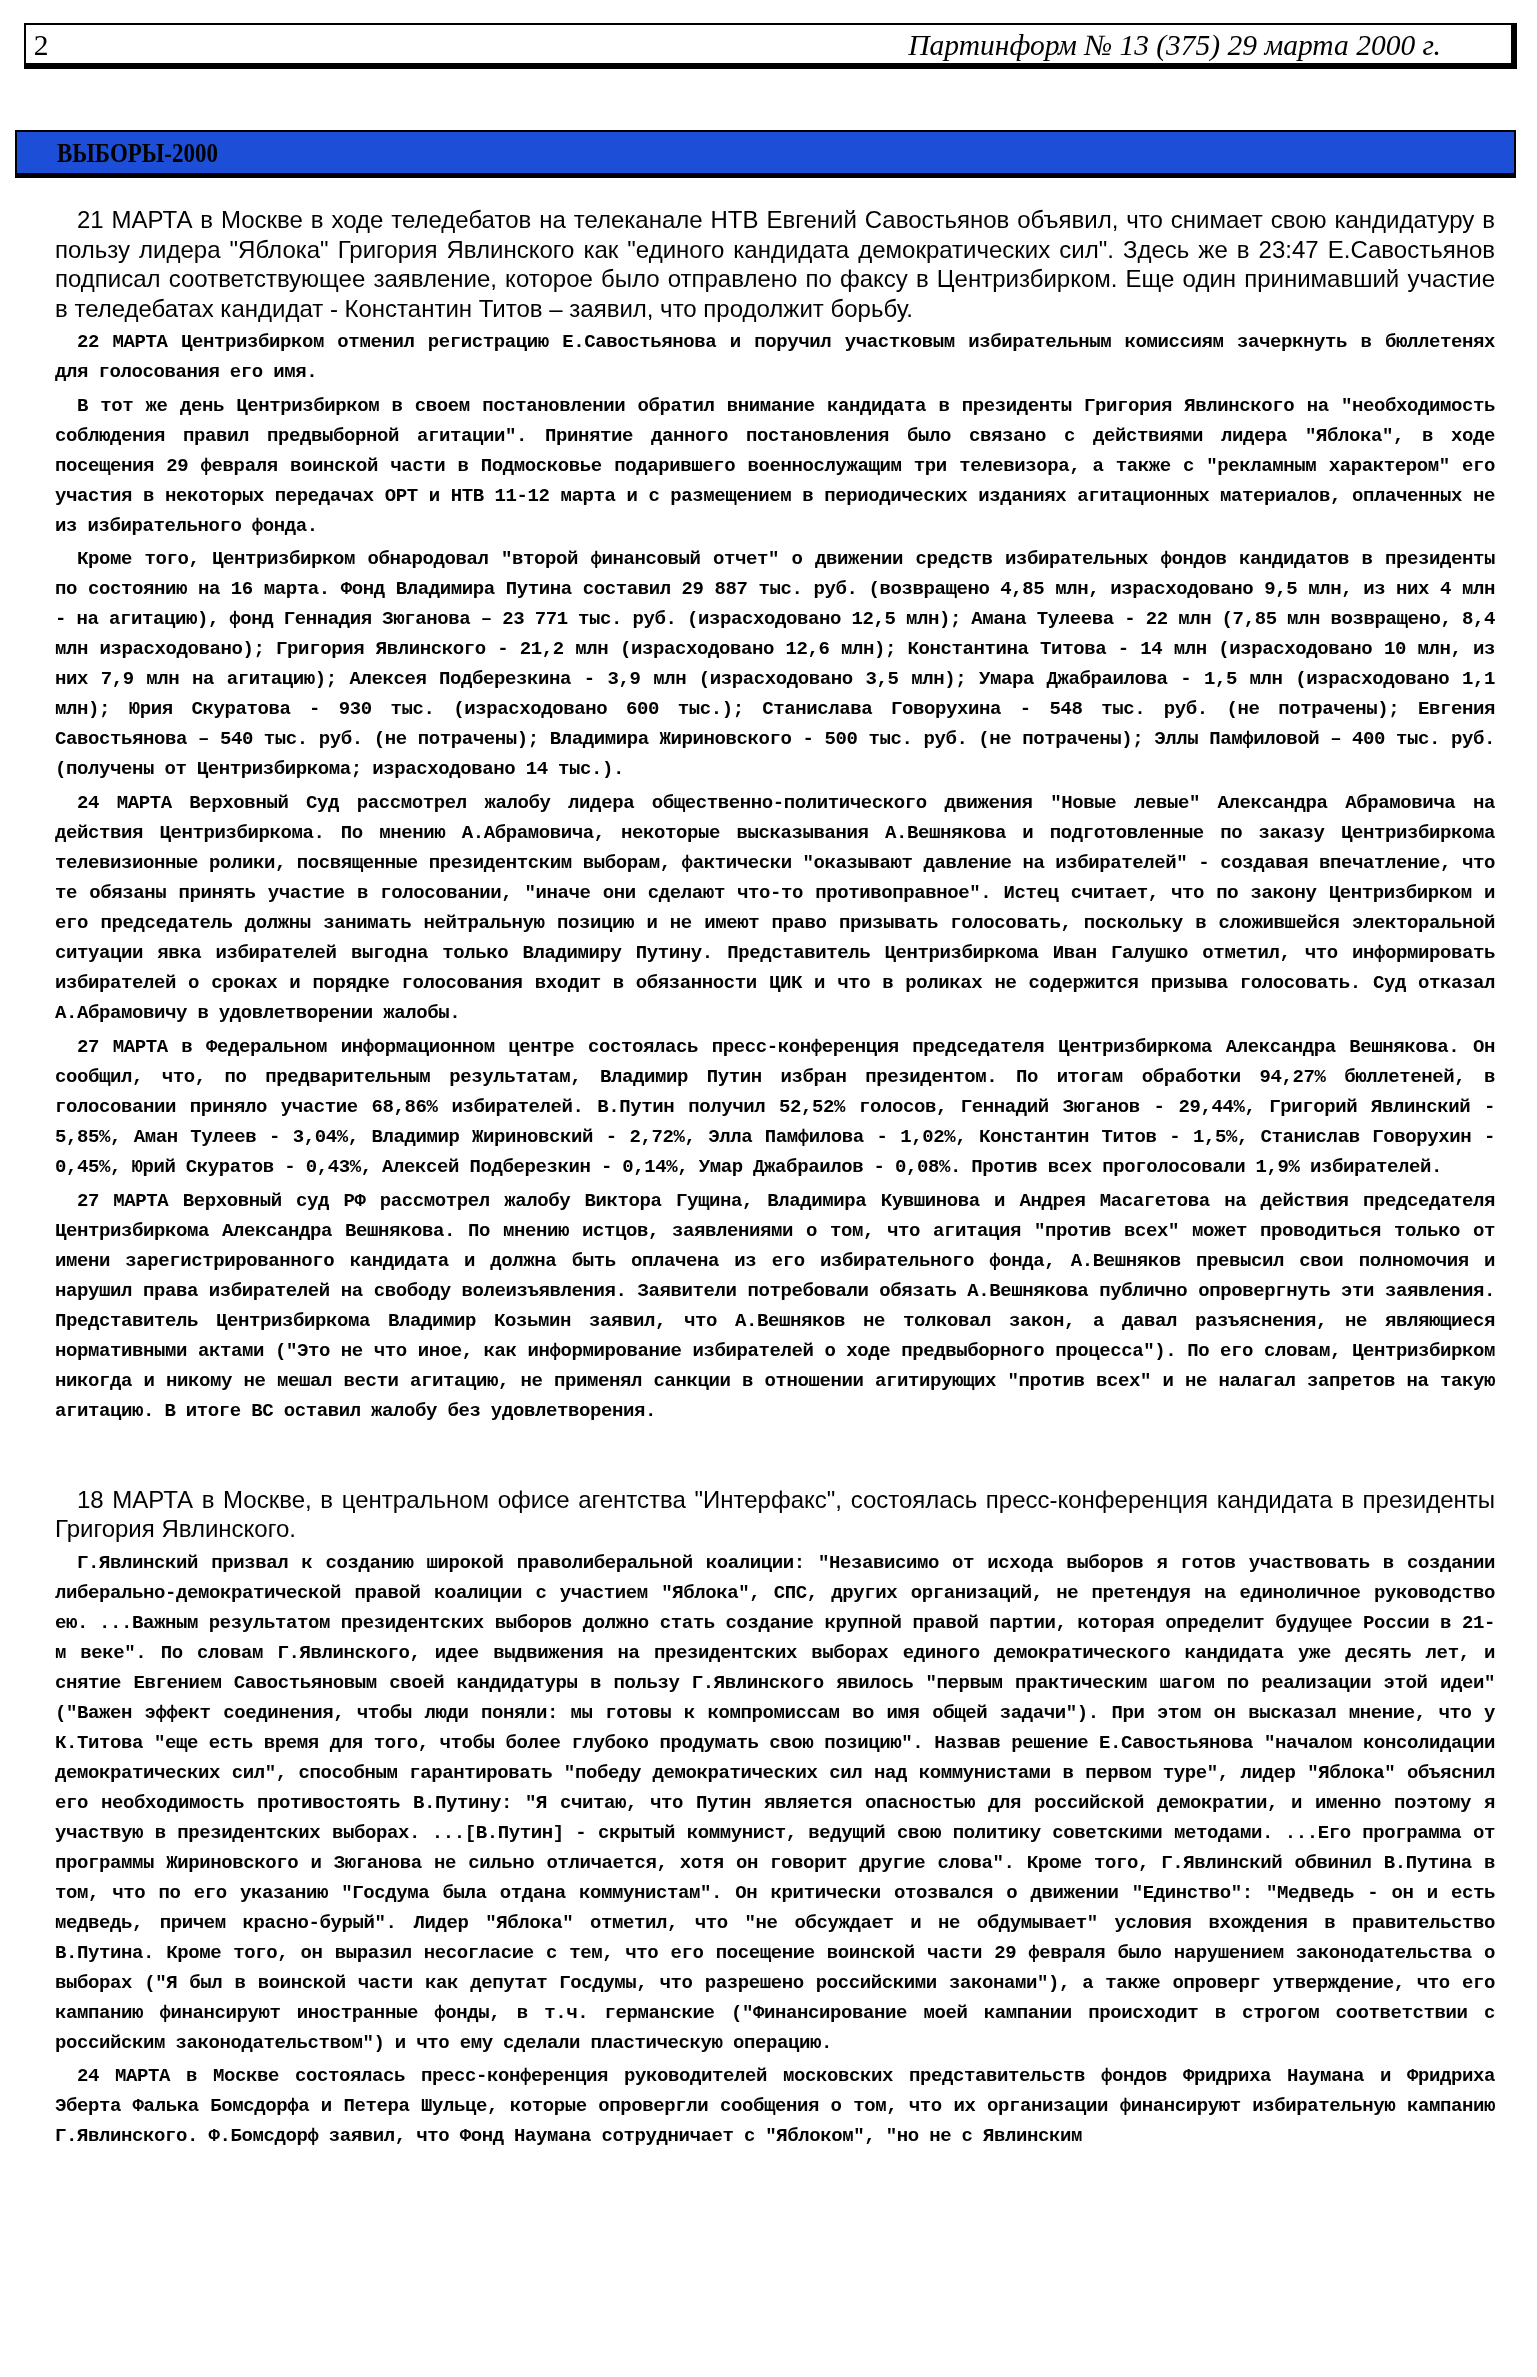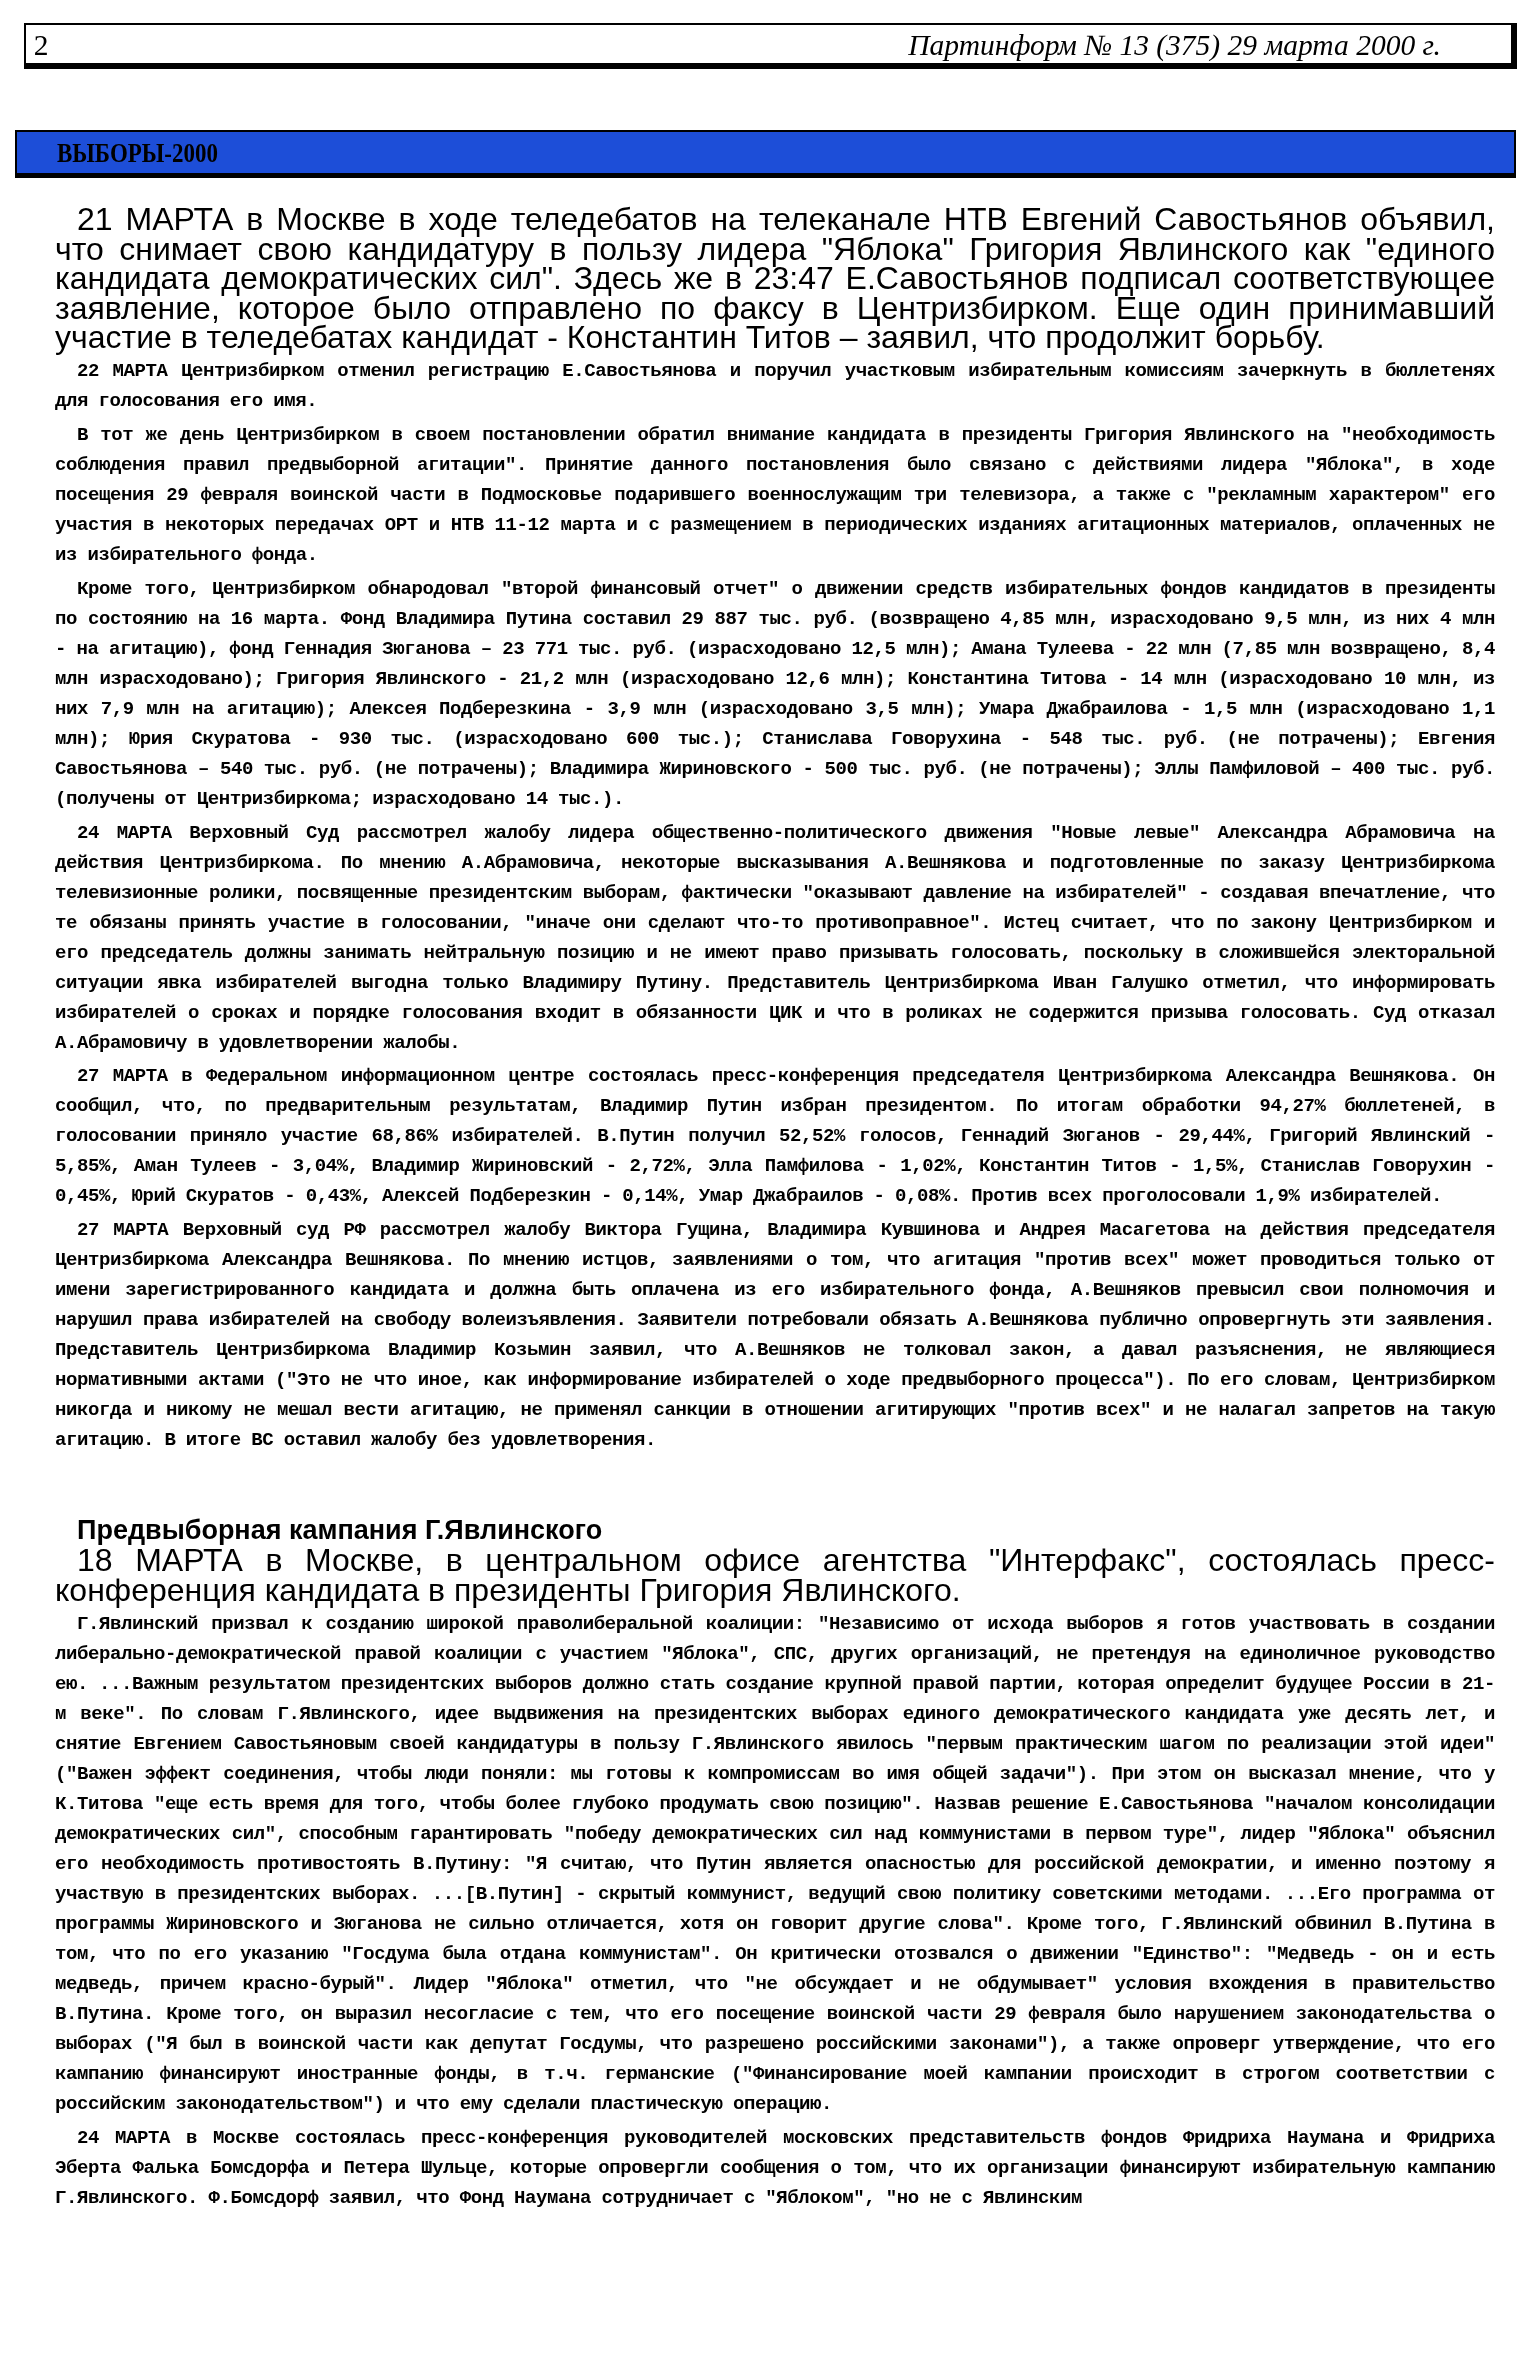--- a/index.html
+++ b/index.html
@@ -25,21 +25,21 @@
     position: absolute; left: 40px; top: 5.1px;
     font-family: "Liberation Serif", serif; font-weight: bold; font-size: 28px; line-height: 32px;
     transform: scaleX(0.82); transform-origin: left center;
   }
   .content { position: absolute; left: 55px; top: 205px; width: 1440px; }
   .art-title {
     font-family: "Liberation Sans", sans-serif; font-weight: bold; font-size: 27px; line-height: 32px;
     margin: 0 0 0 22px;
   }
   .lead {
-    font-family: "Liberation Sans", sans-serif; font-size: 32px; line-height: 29.5px;
+    font-family: "Liberation Sans", sans-serif; font-size: 24px; line-height: 29.5px;
     text-align: justify; text-indent: 22px; margin: 0;
   }
   .body-p {
     font-family: Liberation Mono, monospace; font-weight: bold; font-size: 19px; line-height: 30px;
     text-align: justify; text-indent: 22px; margin: 3.8px 0 0 0;
     letter-spacing: -0.4px; word-spacing: -0.6px;
   }
   .article + .article { margin-top: 59px; }
 </style>
 </head>
@@ -59,19 +59,18 @@
     <p class="lead">21 МАРТА в Москве в ходе теледебатов на телеканале НТВ Евгений Савостьянов объявил, что снимает свою кандидатуру в пользу лидера "Яблока" Григория Явлинского как "единого кандидата демократических сил". Здесь же в 23:47 Е.Савостьянов подписал соответствующее заявление, которое было отправлено по факсу в Центризбирком. Еще один принимавший участие в теледебатах кандидат - Константин Титов – заявил, что продолжит борьбу.</p>
     <p class="body-p">22 МАРТА Центризбирком отменил регистрацию Е.Савостьянова и поручил участковым избирательным комиссиям зачеркнуть в бюллетенях для голосования его имя.</p>
     <p class="body-p">В тот же день Центризбирком в своем постановлении обратил внимание кандидата в президенты Григория Явлинского на "необходимость соблюдения правил предвыборной агитации". Принятие данного постановления было связано с действиями лидера "Яблока", в ходе посещения 29 февраля воинской части в Подмосковье подарившего военнослужащим три телевизора, а также с "рекламным характером" его участия в некоторых передачах ОРТ и НТВ 11-12 марта и с размещением в периодических изданиях агитационных материалов, оплаченных не из избирательного фонда.</p>
     <p class="body-p">Кроме того, Центризбирком обнародовал "второй финансовый отчет" о движении средств избирательных фондов кандидатов в президенты по состоянию на 16 марта. Фонд Владимира Путина составил 29 887 тыс. руб. (возвращено 4,85 млн, израсходовано 9,5 млн, из них 4 млн - на агитацию), фонд Геннадия Зюганова – 23 771 тыс. руб. (израсходовано 12,5 млн); Амана Тулеева - 22 млн (7,85 млн возвращено, 8,4 млн израсходовано); Григория Явлинского - 21,2 млн (израсходовано 12,6 млн); Константина Титова - 14 млн (израсходовано 10 млн, из них 7,9 млн на агитацию); Алексея Подберезкина - 3,9 млн (израсходовано 3,5 млн); Умара Джабраилова - 1,5 млн (израсходовано 1,1 млн); Юрия Скуратова - 930 тыс. (израсходовано 600 тыс.); Станислава Говорухина - 548 тыс. руб. (не потрачены); Евгения Савостьянова – 540 тыс. руб. (не потрачены); Владимира Жириновского - 500 тыс. руб. (не потрачены); Эллы Памфиловой – 400 тыс. руб. (получены от Центризбиркома; израсходовано 14 тыс.).</p>
     <p class="body-p">24 МАРТА Верховный Суд рассмотрел жалобу лидера общественно-политического движения "Новые левые" Александра Абрамовича на действия Центризбиркома. По мнению А.Абрамовича, некоторые высказывания А.Вешнякова и подготовленные по заказу Центризбиркома телевизионные ролики, посвященные президентским выборам, фактически "оказывают давление на избирателей" - создавая впечатление, что те обязаны принять участие в голосовании, "иначе они сделают что-то противоправное". Истец считает, что по закону Центризбирком и его председатель должны занимать нейтральную позицию и не имеют право призывать голосовать, поскольку в сложившейся электоральной ситуации явка избирателей выгодна только Владимиру Путину. Представитель Центризбиркома Иван Галушко отметил, что информировать избирателей о сроках и порядке голосования входит в обязанности ЦИК и что в роликах не содержится призыва голосовать. Суд отказал А.Абрамовичу в удовлетворении жалобы.</p>
     <p class="body-p">27 МАРТА в Федеральном информационном центре состоялась пресс-конференция председателя Центризбиркома Александра Вешнякова. Он сообщил, что, по предварительным результатам, Владимир Путин избран президентом. По итогам обработки 94,27% бюллетеней, в голосовании приняло участие 68,86% избирателей. В.Путин получил 52,52% голосов, Геннадий Зюганов - 29,44%, Григорий Явлинский - 5,85%, Аман Тулеев - 3,04%, Владимир Жириновский - 2,72%, Элла Памфилова - 1,02%, Константин Титов - 1,5%, Станислав Говорухин - 0,45%, Юрий Скуратов - 0,43%, Алексей Подберезкин - 0,14%, Умар Джабраилов - 0,08%. Против всех проголосовали 1,9% избирателей.</p>
     <p class="body-p">27 МАРТА Верховный суд РФ рассмотрел жалобу Виктора Гущина, Владимира Кувшинова и Андрея Масагетова на действия председателя Центризбиркома Александра Вешнякова. По мнению истцов, заявлениями о том, что агитация "против всех" может проводиться только от имени зарегистрированного кандидата и должна быть оплачена из его избирательного фонда, А.Вешняков превысил свои полномочия и нарушил права избирателей на свободу волеизъявления. Заявители потребовали обязать А.Вешнякова публично опровергнуть эти заявления. Представитель Центризбиркома Владимир Козьмин заявил, что А.Вешняков не толковал закон, а давал разъяснения, не являющиеся нормативными актами ("Это не что иное, как информирование избирателей о ходе предвыборного процесса"). По его словам, Центризбирком никогда и никому не мешал вести агитацию, не применял санкции в отношении агитирующих "против всех" и не налагал запретов на такую агитацию. В итоге ВС оставил жалобу без удовлетворения.</p>
   </div>
 
   <div class="article">
-    <h2 class="art-title">Предвыборная кампания Г.Явлинского</h2>
     <p class="lead">18 МАРТА в Москве, в центральном офисе агентства "Интерфакс", состоялась пресс-конференция кандидата в президенты Григория Явлинского.</p>
     <p class="body-p">Г.Явлинский призвал к созданию широкой праволиберальной коалиции: "Независимо от исхода выборов я готов участвовать в создании либерально-демократической правой коалиции с участием "Яблока", СПС, других организаций, не претендуя на единоличное руководство ею. ...Важным результатом президентских выборов должно стать создание крупной правой партии, которая определит будущее России в 21-м веке". По словам Г.Явлинского, идее выдвижения на президентских выборах единого демократического кандидата уже десять лет, и снятие Евгением Савостьяновым своей кандидатуры в пользу Г.Явлинского явилось "первым практическим шагом по реализации этой идеи" ("Важен эффект соединения, чтобы люди поняли: мы готовы к компромиссам во имя общей задачи"). При этом он высказал мнение, что у К.Титова "еще есть время для того, чтобы более глубоко продумать свою позицию". Назвав решение Е.Савостьянова "началом консолидации демократических сил", способным гарантировать "победу демократических сил над коммунистами в первом туре", лидер "Яблока" объяснил его необходимость противостоять В.Путину: "Я считаю, что Путин является опасностью для российской демократии, и именно поэтому я участвую в президентских выборах. ...[В.Путин] - скрытый коммунист, ведущий свою политику советскими методами. ...Его программа от программы Жириновского и Зюганова не сильно отличается, хотя он говорит другие слова". Кроме того, Г.Явлинский обвинил В.Путина в том, что по его указанию "Госдума была отдана коммунистам". Он критически отозвался о движении "Единство": "Медведь - он и есть медведь, причем красно-бурый". Лидер "Яблока" отметил, что "не обсуждает и не обдумывает" условия вхождения в правительство В.Путина. Кроме того, он выразил несогласие с тем, что его посещение воинской части 29 февраля было нарушением законодательства о выборах ("Я был в воинской части как депутат Госдумы, что разрешено российскими законами"), а также опроверг утверждение, что его кампанию финансируют иностранные фонды, в т.ч. германские ("Финансирование моей кампании происходит в строгом соответствии с российским законодательством") и что ему сделали пластическую операцию.</p>
     <p class="body-p">24 МАРТА в Москве состоялась пресс-конференция руководителей московских представительств фондов Фридриха Наумана и Фридриха Эберта Фалька Бомсдорфа и Петера Шульце, которые опровергли сообщения о том, что их организации финансируют избирательную кампанию Г.Явлинского. Ф.Бомсдорф заявил, что Фонд Наумана сотрудничает с "Яблоком", "но не с Явлинским</p>
   </div>
 </div>
 
 
 </body></html>

